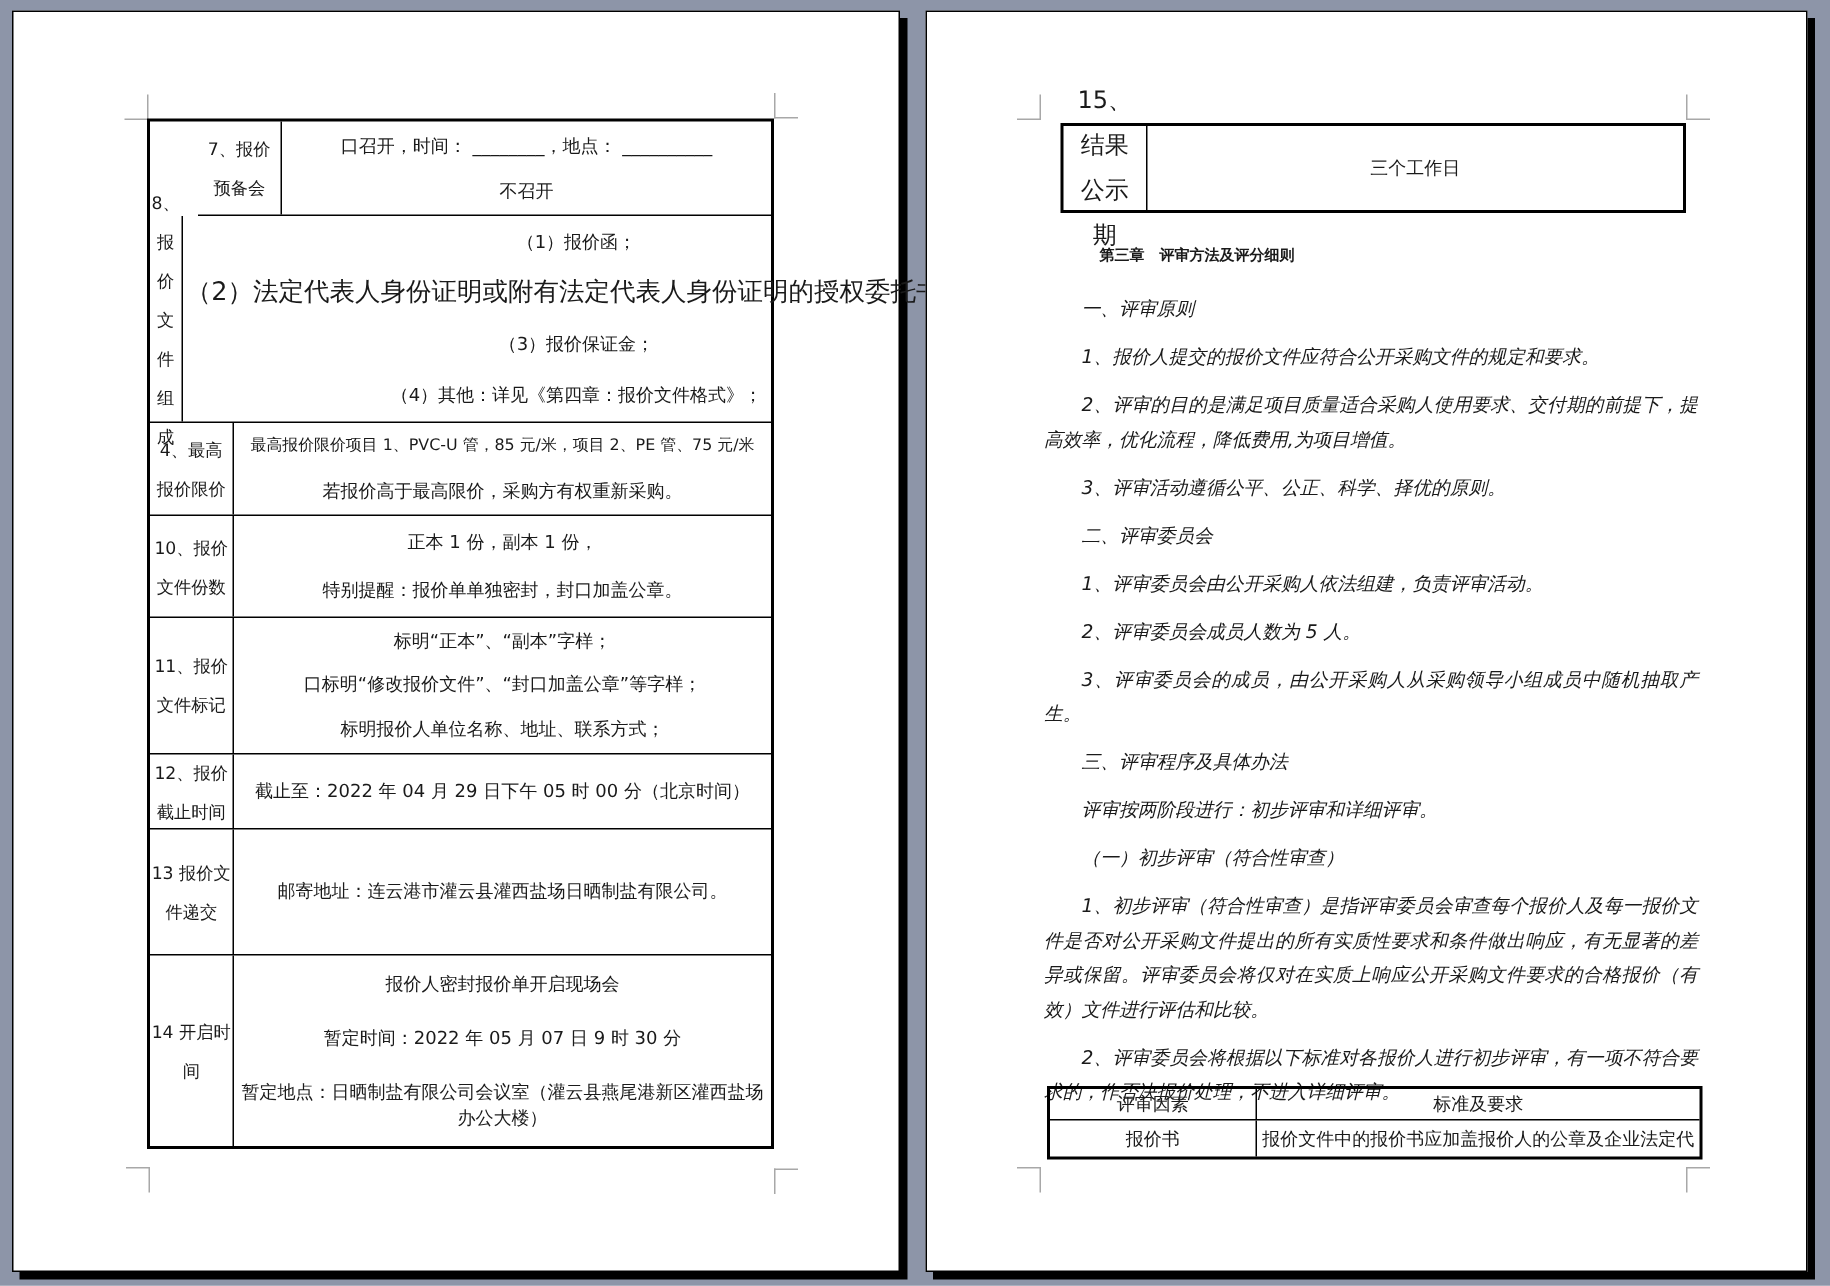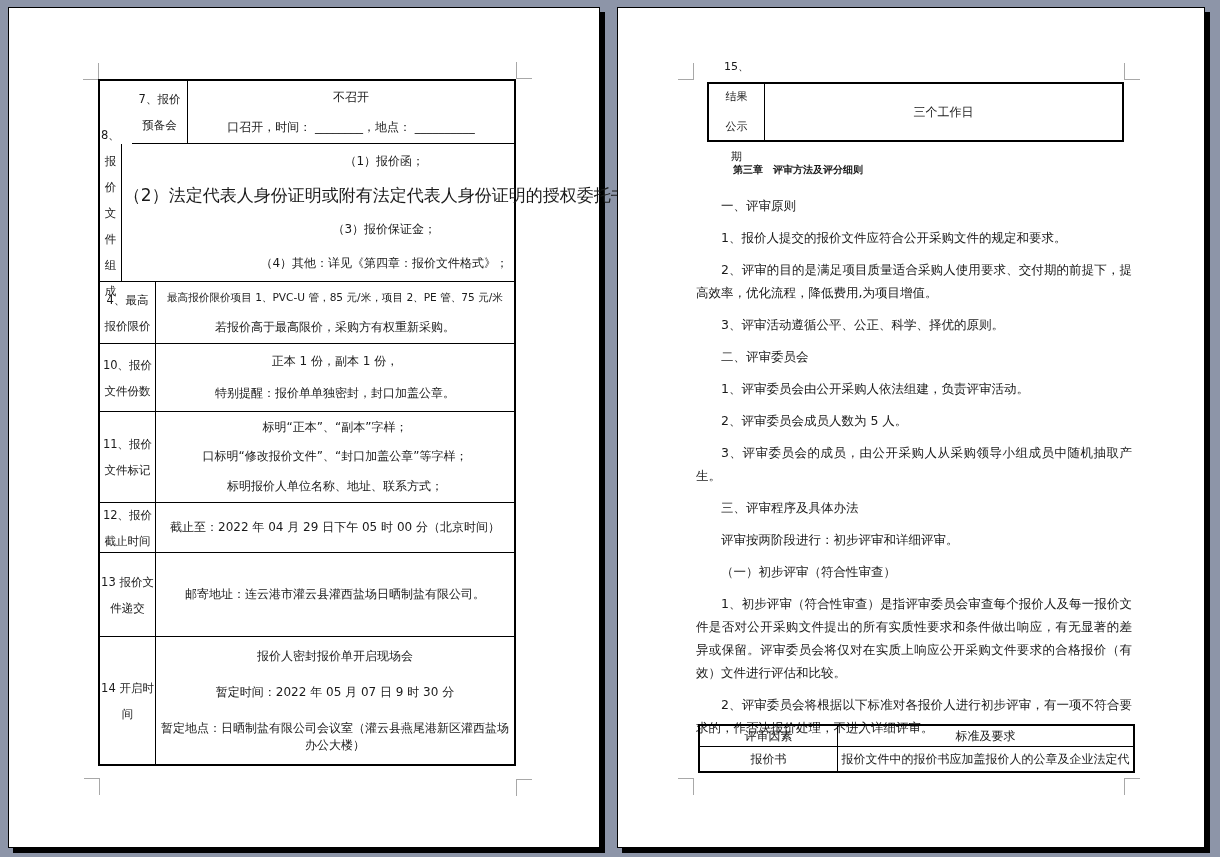--- a/index.html
+++ b/index.html
@@ -31,26 +31,26 @@
   .r11{height:91px;} .r12{height:50px;} .r13{height:84px;}
   .fit-sm{font-size:10.6px;white-space:nowrap;}
   .fit-md{font-size:17px;white-space:nowrap;}
   .al-just{text-align:justify;}
 
   
   .rtable{position:absolute;left:89px;top:74px;width:417px;height:60px;
           border:2px solid #000;box-sizing:border-box;display:flex;}
   .rt-label{width:56px;border-right:1px solid #000;box-sizing:border-box;display:flex;
             align-items:center;justify-content:center;text-align:center;
-            font-size:11px;line-height:30px;padding:2px 17px;}
+            font-size:16px;line-height:30px;padding:2px 17px;}
   .rt-value{flex:1;display:flex;align-items:center;justify-content:center;font-size:12px;}
 
   .chapter{position:absolute;left:115px;top:155px;font-size:10px;font-weight:bold;}
   .paras{position:absolute;left:78px;top:186px;width:436px;}
-  .paras p{margin:0 0 9px 0;font-size:12.5px;line-height:23px;text-align:justify;text-indent:2em;}
+  .paras p{margin:0 0 9px 0;font-size:12.5px;line-height:23px;text-align:justify;text-indent:2em;font-style:italic;}
 
   .ctable{position:absolute;left:80px;top:716px;width:437px;border:2px solid #000;
           box-sizing:border-box;font-size:12px;}
   .crow{display:flex;}
   .crow.hdr{border-bottom:1px solid #000;}
   .c1{width:138px;border-right:1px solid #000;box-sizing:border-box;display:flex;
       align-items:center;justify-content:center;}
   .c2{flex:1;display:flex;align-items:center;justify-content:center;white-space:nowrap;overflow:hidden;}
   .crow.hdr .c1,.crow.hdr .c2{height:20px;}
   .crow.dat .c1,.crow.dat .c2{height:24px;}
@@ -64,22 +64,22 @@
     <div class="crop tl" style="left:74px;top:55px;"></div>
     <div class="crop tr" style="left:507px;top:54px;"></div>
     <div class="crop bl" style="left:75px;top:770px;"></div>
     <div class="crop br" style="left:507px;top:771px;"></div>
 
     <div class="ltable">
 
       <div class="lrow r7">
         <div class="lt-label">7、报价预备会</div>
         <div class="lt-content">
+          <div>口召开，时间： ________，地点： __________</div>
           <div>不召开</div>
-          <div>口召开，时间： ________，地点： __________</div>
         </div>
       </div>
 
       <div class="lrow r8">
         <div class="lt-label">8、报价文件组成</div>
         <div class="lt-content">
           <div>（1）报价函；</div>
           <div class="fit-md">（2）法定代表人身份证明或附有法定代表人身份证明的授权委托书；</div>
           <div>（3）报价保证金；</div>
           <div>（4）其他：详见《第四章：报价文件格式》；</div>

